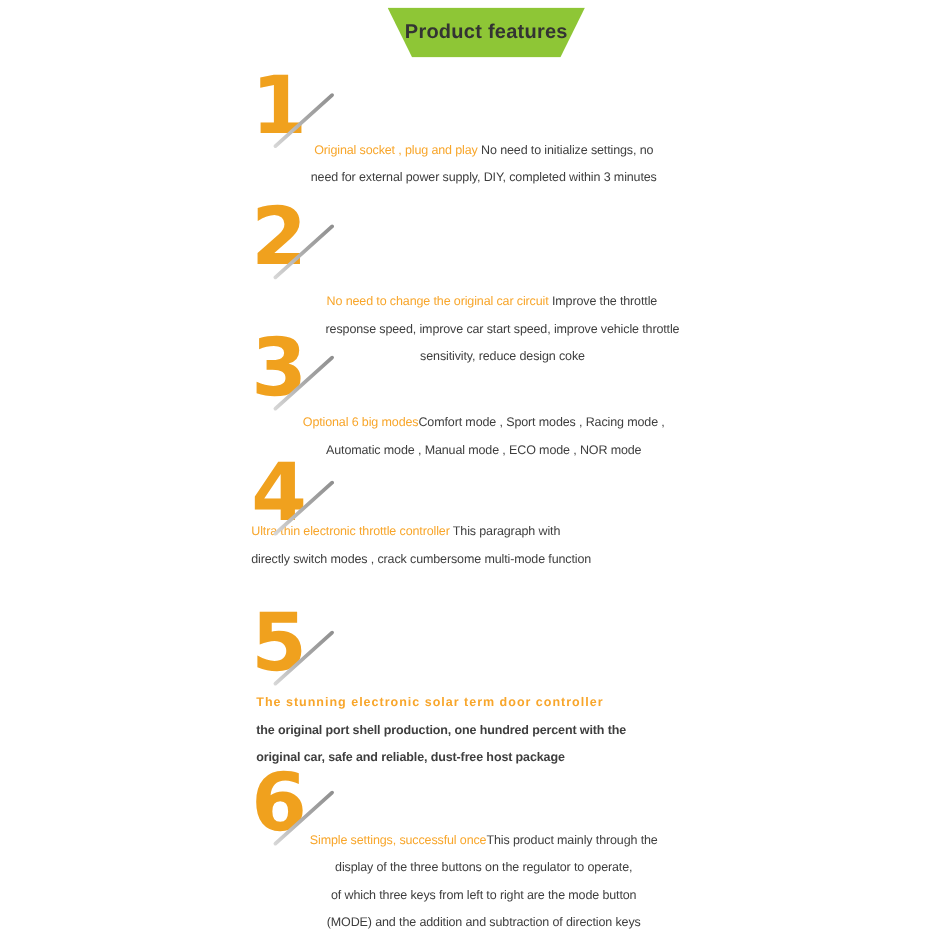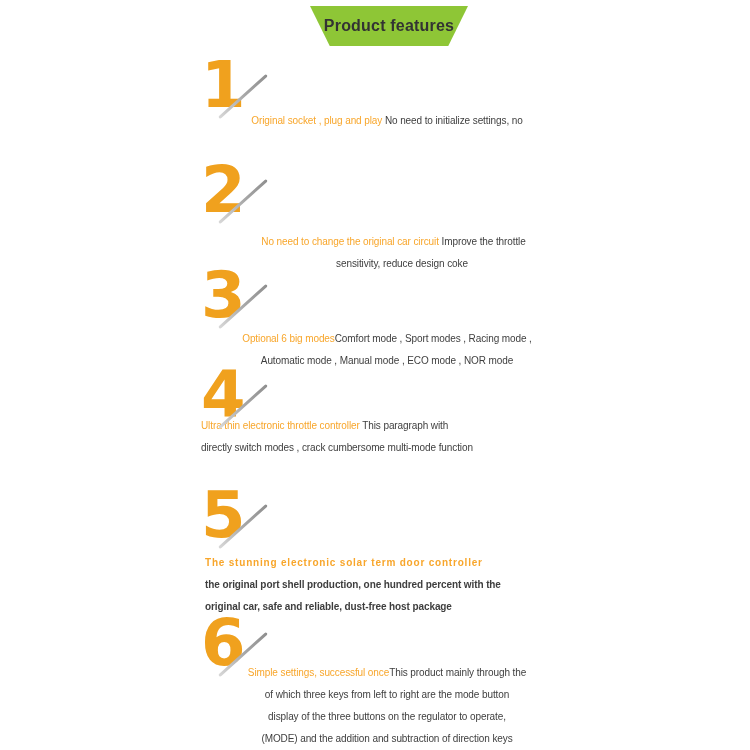--- a/index.html
+++ b/index.html
@@ -83,33 +83,35 @@
     <section class="feature s1">
       <div class="num-wrap">
         <span class="num">1</span>
         <span class="swoosh"></span>
       </div>
       <div class="txt center">
         <span class="line">
           <span class="head">Original socket , plug and play</span>
           <span>No need to initialize settings, no</span>
         </span>
+        <span class="line">need for external power supply, DIY, completed within 3 minutes</span>
       </div>
     </section>
 
     <section class="feature s2">
       <div class="num-wrap">
         <span class="num">2</span>
         <span class="swoosh"></span>
       </div>
       <div class="txt left">
         <span class="line">
           <span class="head">No need to change the original car circuit</span>
           <span>Improve the throttle</span>
         </span>
+        <span class="line">response speed, improve car start speed, improve vehicle throttle</span>
         <span class="line">sensitivity, reduce design coke</span>
       </div>
     </section>
 
     <section class="feature s3">
       <div class="num-wrap">
         <span class="num">3</span>
         <span class="swoosh"></span>
       </div>
       <div class="txt center">
@@ -144,20 +146,20 @@
       </div>
     </section>
 
     <section class="feature s6">
       <div class="num-wrap">
         <span class="num">6</span>
         <span class="swoosh"></span>
       </div>
       <div class="txt center">
         <span class="line"><span class="head">Simple settings, successful once</span><span>This product mainly through the</span></span>
+        <span class="line">display of the three buttons on the regulator to operate,</span>
         <span class="line">of which three keys from left to right are the mode button</span>
-        <span class="line">display of the three buttons on the regulator to operate,</span>
         <span class="line">(MODE) and the addition and subtraction of direction keys</span>
       </div>
     </section>
 
   </div>
 </div>
 
 </body></html>

